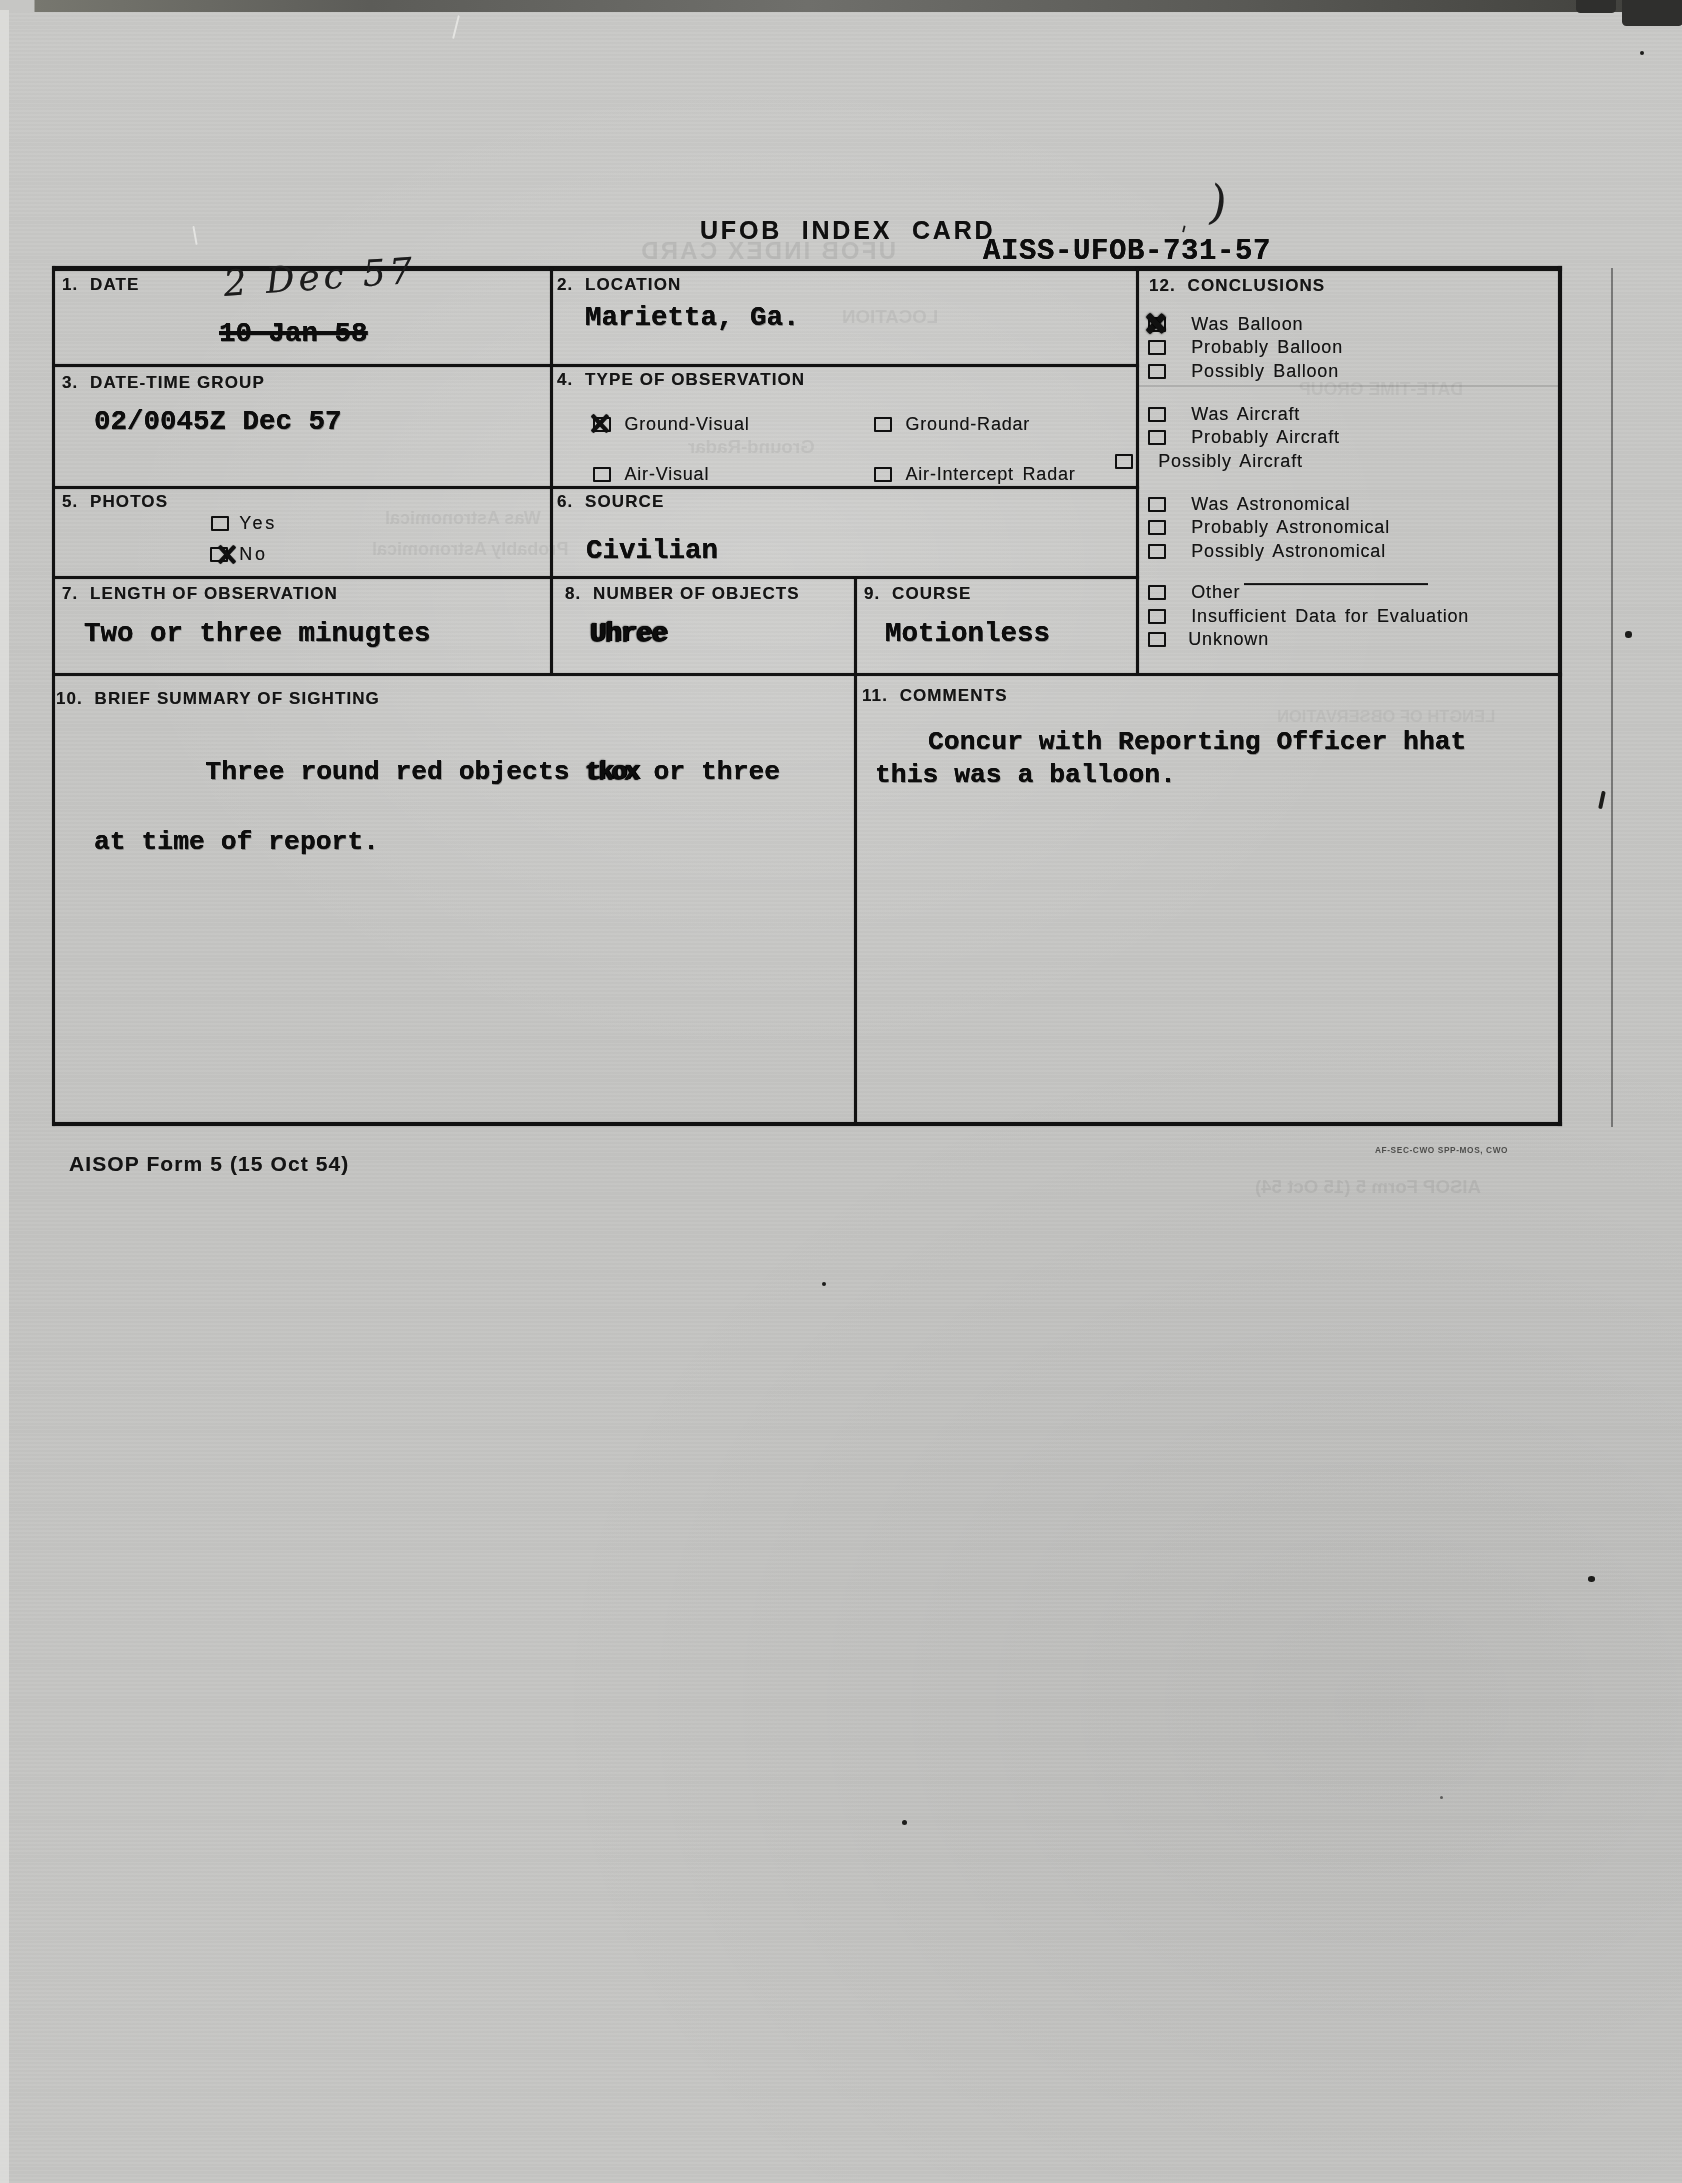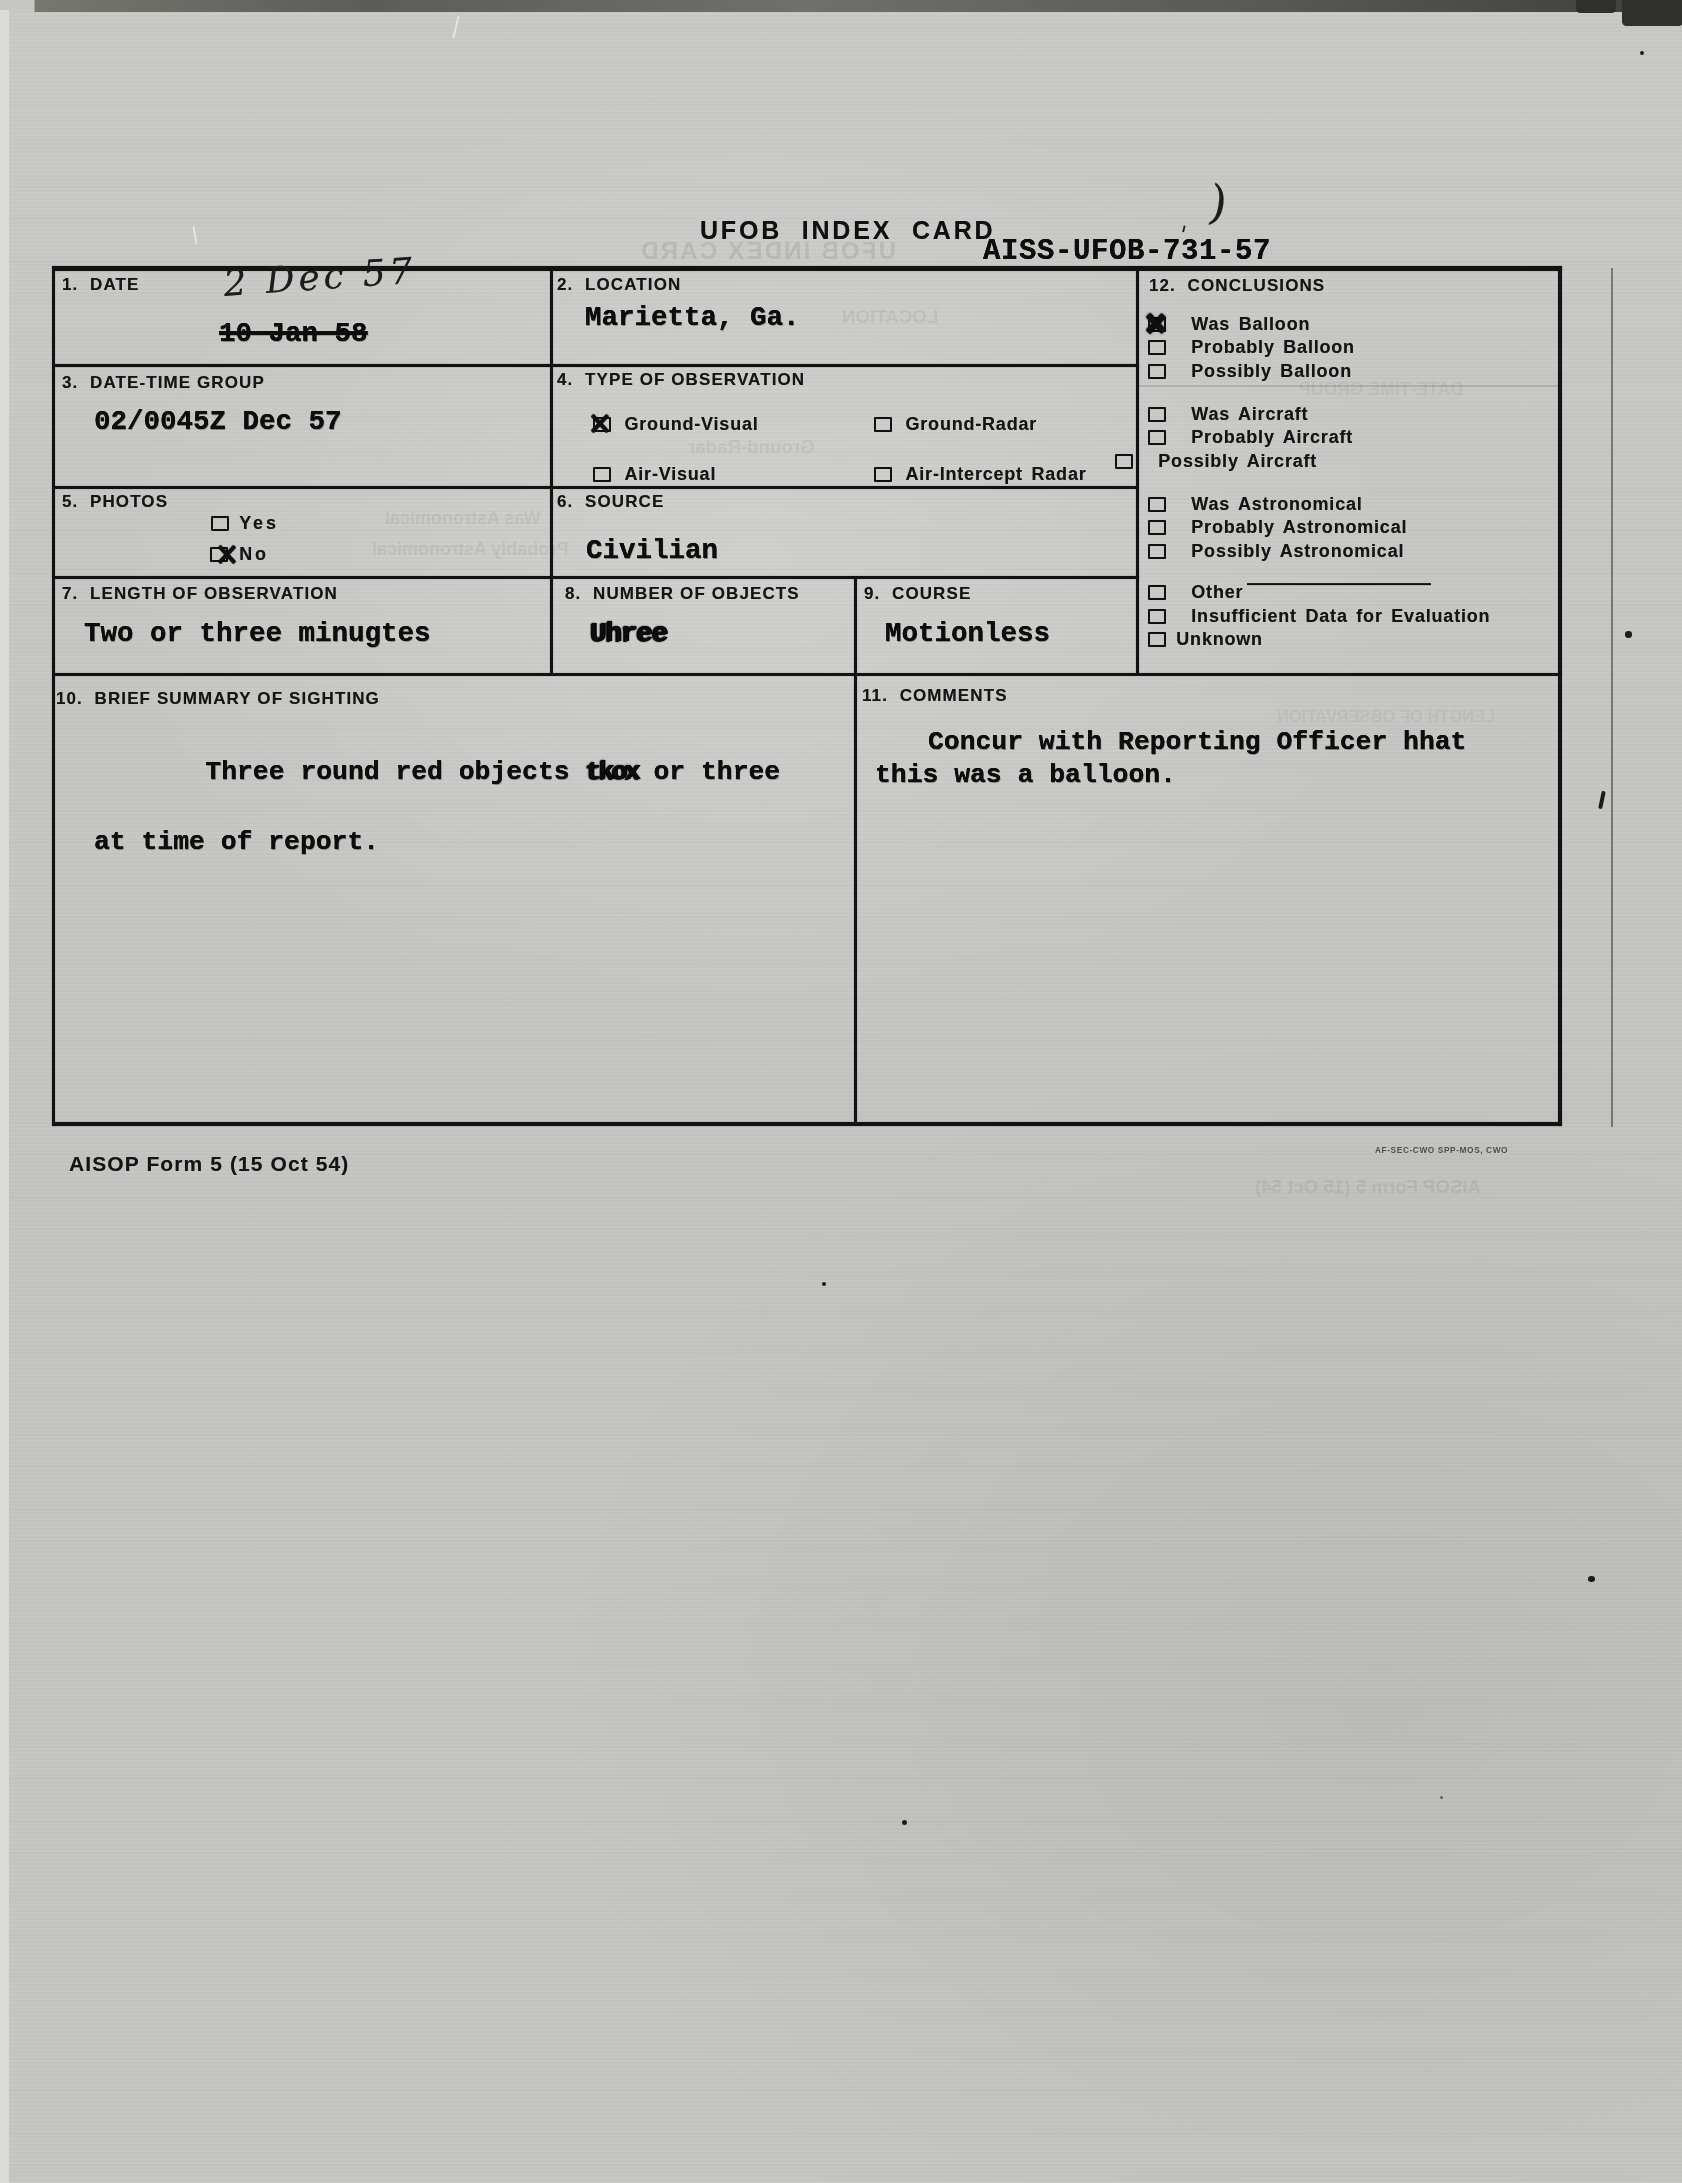--- a/index.html
+++ b/index.html
@@ -31,21 +31,21 @@
     text-shadow:0 0 0.6px #000, 0.6px 0.6px 0 rgba(0,0,0,.35);white-space:pre;}
   .tw-small{font-size:26.4px;}
   .title{font-weight:bold;font-size:25px;letter-spacing:2.8px;word-spacing:10px;color:#101010;
     text-shadow:0 0 0.6px rgba(0,0,0,.5);}
   .atss{font-family:"Liberation Mono", monospace;font-weight:bold;font-size:29px;color:#0d0d0d;
     border-bottom:2.8px solid #0d0d0d;padding-bottom:0.6px;text-shadow:0 0 0.6px #000;letter-spacing:0.6px;}
   .handwrite{font-family:"DejaVu Serif", serif;font-style:italic;font-size:36px;letter-spacing:3.9px;
     color:#1c1c1c;transform:rotate(-4deg);transform-origin:left bottom;text-shadow:0 0 0.6px rgba(0,0,0,.4);}
   .struck{text-decoration:line-through;text-decoration-thickness:3.9px;}
   .blot{letter-spacing:-2.8px;text-shadow:0 0 1.7px #000, 1.1px 0 0.6px #000, -1.1px 0.6px 1.1px #000;}
-  .cl-item{font-weight:bold;font-size:18px;letter-spacing:0.8px;word-spacing:2.8px;color:#141414;
+  .cl-item{font-weight:normal;font-size:18px;letter-spacing:0.8px;word-spacing:2.8px;color:#141414;
     text-shadow:0 0 0.6px rgba(0,0,0,.45);white-space:nowrap;}
   .footer-text{font-weight:bold;font-size:21px;letter-spacing:1.1px;color:#141414;
     text-shadow:0 0 0.6px rgba(0,0,0,.4);}
   .fineprint{font-weight:bold;font-size:8.3px;letter-spacing:0.6px;color:#3a3a38;opacity:.85;}
   .pen{font-family:"DejaVu Serif", serif;color:#1d1d1d;}
   .ghost{font-weight:bold;color:#2a2a2a;transform:scaleX(-1);white-space:nowrap;}
   
   .opt{position:absolute;display:flex;align-items:flex-start;}
   .cb{position:relative;flex:none;width:14.3px;height:11.6px;border:2.8px solid #101010;border-radius:1.1px;
     margin-top:2.8px;box-shadow:0 0 0.6px rgba(0,0,0,.6);}
@@ -217,20 +217,20 @@
     <span class="cb"></span>
     <span class="cl-item" style="margin-left:25px">Other</span>
     <span class="u-line"></span>
   </div>
   <div class="opt" style="left:1148px;top:606px">
     <span class="cb"></span>
     <span class="cl-item" style="margin-left:25px">Insufficient Data for Evaluation</span>
   </div>
   <div class="opt" style="left:1148px;top:629px">
     <span class="cb"></span>
-    <span class="cl-item" style="margin-left:10px">Unknown</span>
+    <span class="cl-item" style="margin-left:22px">Unknown</span>
   </div>
 
   <div class="abs footer-text" style="left:69px;top:1152px">AISOP Form 5  (15 Oct 54)</div>
   <div class="abs fineprint" style="left:1375px;top:1145px">AF-SEC-CWO SPP-MOS, CWO</div>
 
 </div>
 
 
 </body></html>

